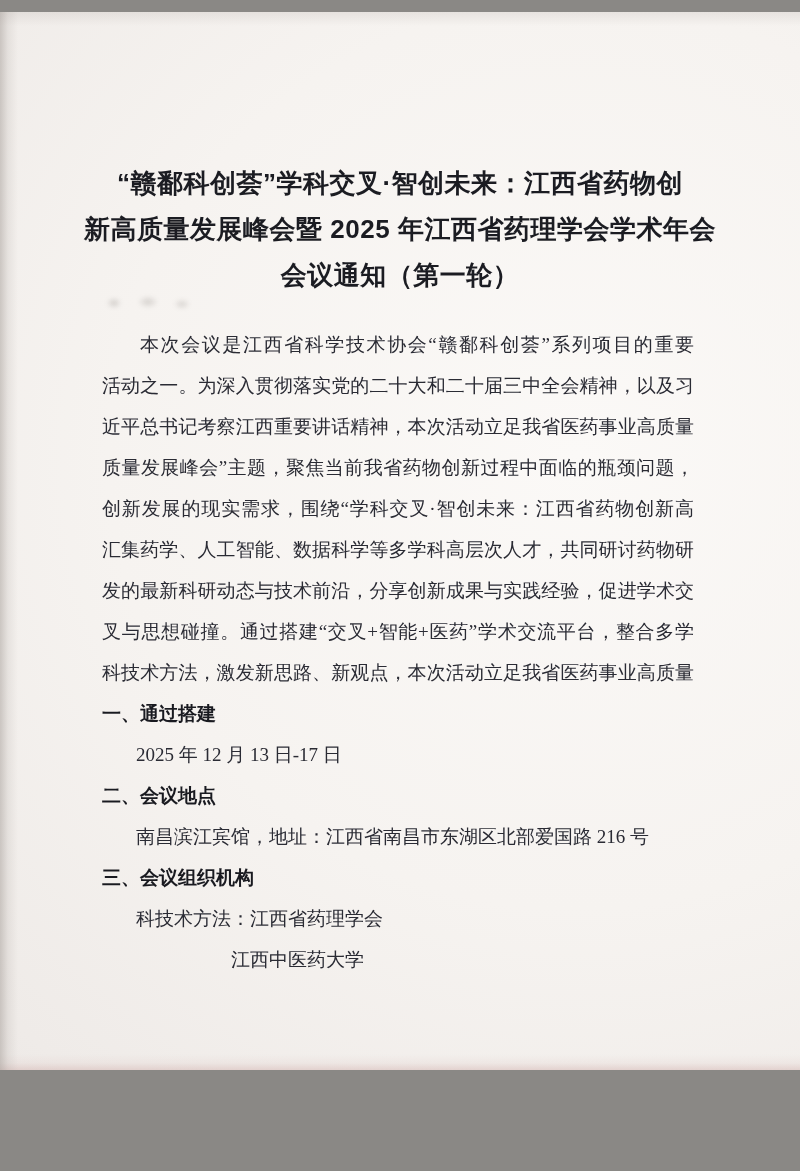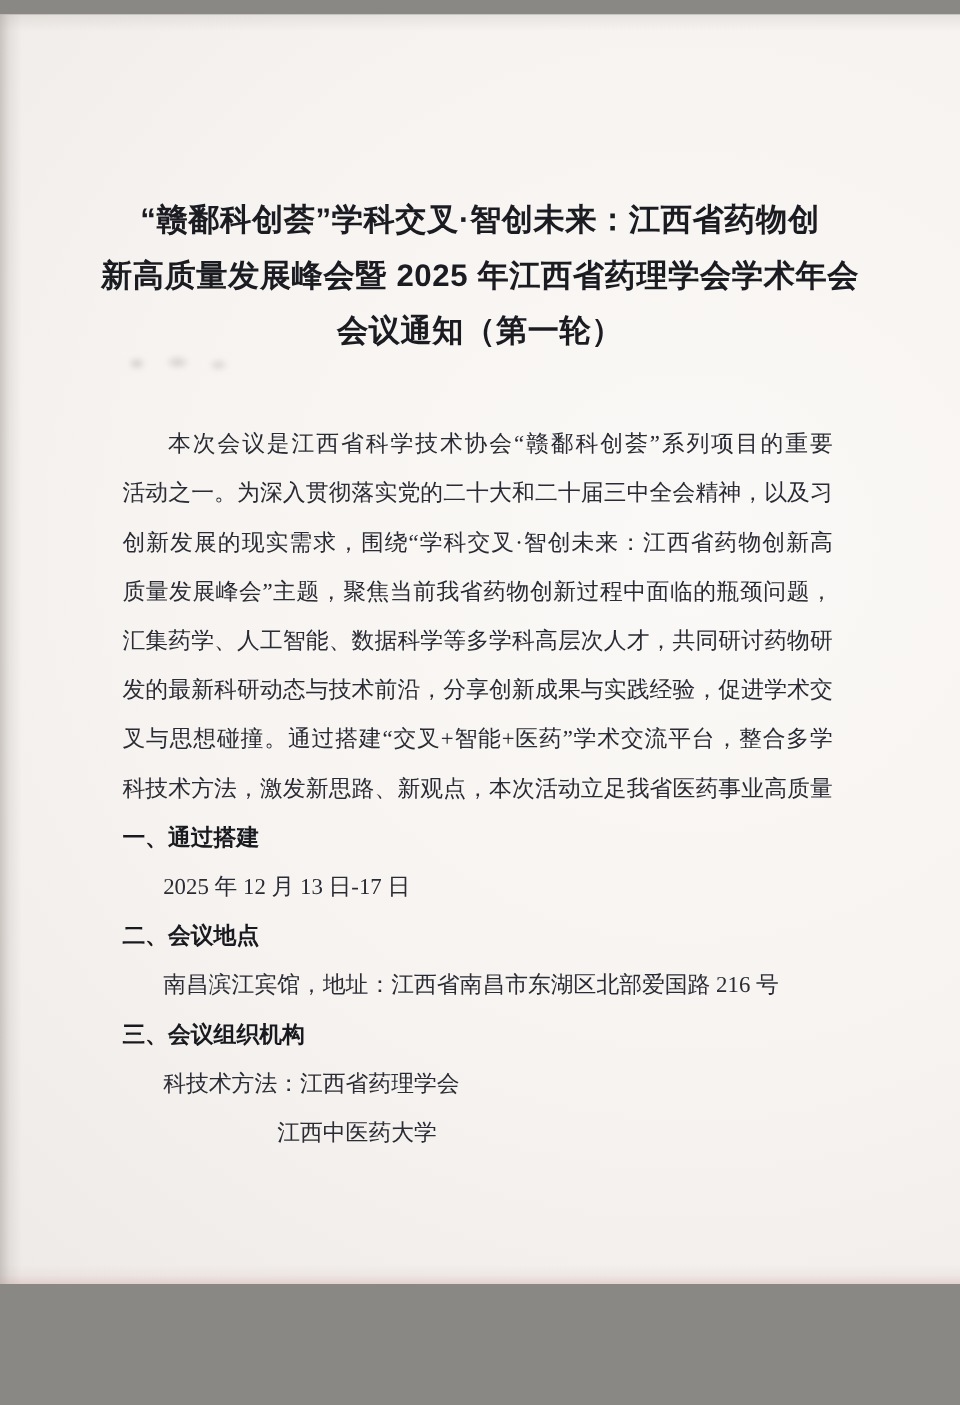--- a/index.html
+++ b/index.html
@@ -46,21 +46,21 @@
     font-weight: 700;
     font-size: 26px;
     line-height: 46px;
     color: #1b1c22;
     letter-spacing: 0.5px;
   }
 
   .content {
     position: absolute;
     left: 102px;
-    top: 338px;
+    top: 312px;
     width: 592px;
   }
 
   .line {
     font-size: 19px;
     line-height: 41px;
     white-space: nowrap;
   }
 
   .intro-line {
@@ -94,22 +94,23 @@
   <h1 class="title">
     <div>“赣鄱科创荟”学科交叉·智创未来：江西省药物创</div>
     <div>新高质量发展峰会暨 2025 年江西省药理学会学术年会</div>
     <div>会议通知（第一轮）</div>
   </h1>
 
   <div class="content">
 
     <div class="line intro-line j indent">本次会议是江西省科学技术协会“赣鄱科创荟”系列项目的重要</div>
     <div class="line intro-line j">活动之一。为深入贯彻落实党的二十大和二十届三中全会精神，以及习</div>
+    <div class="line intro-line j">近平总书记考察江西重要讲话精神，本次活动立足我省医药事业高质量</div>
+    <div class="line intro-line j">质量发展峰会”主题，聚焦当前我省药物创新过程中面临的瓶颈问题，</div>
     <div class="line intro-line j">创新发展的现实需求，围绕“学科交叉·智创未来：江西省药物创新高</div>
-    <div class="line intro-line j">质量发展峰会”主题，聚焦当前我省药物创新过程中面临的瓶颈问题，</div>
     <div class="line intro-line j">汇集药学、人工智能、数据科学等多学科高层次人才，共同研讨药物研</div>
     <div class="line intro-line j">发的最新科研动态与技术前沿，分享创新成果与实践经验，促进学术交</div>
     <div class="line intro-line j">叉与思想碰撞。通过搭建“交叉+智能+医药”学术交流平台，整合多学</div>
     <div class="line intro-line j">科技术方法，激发新思路、新观点，本次活动立足我省医药事业高质量</div>
 
     <div class="line sec-h">一、通过搭建</div>
     <div class="line sub">2025 年 12 月 13 日-17 日</div>
 
     <div class="line sec-h">二、会议地点</div>
     <div class="line sub">南昌滨江宾馆，地址：江西省南昌市东湖区北部爱国路 216 号</div>

